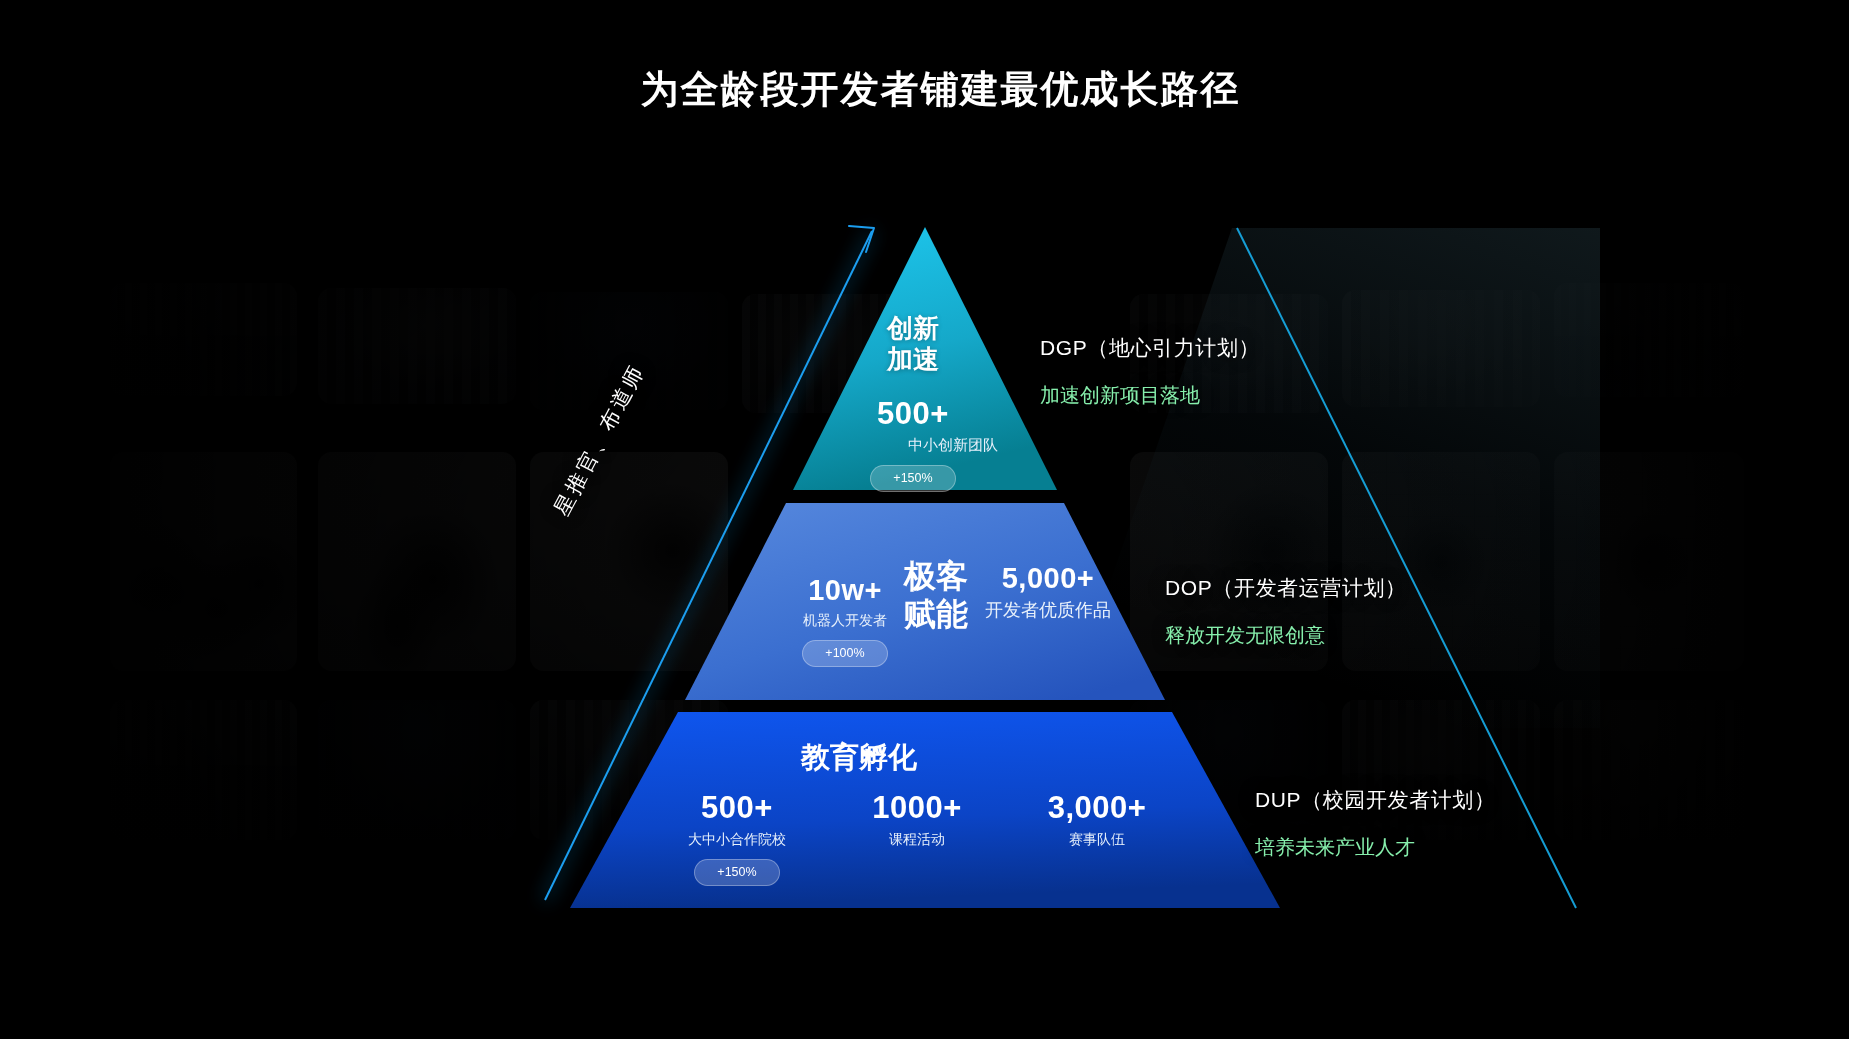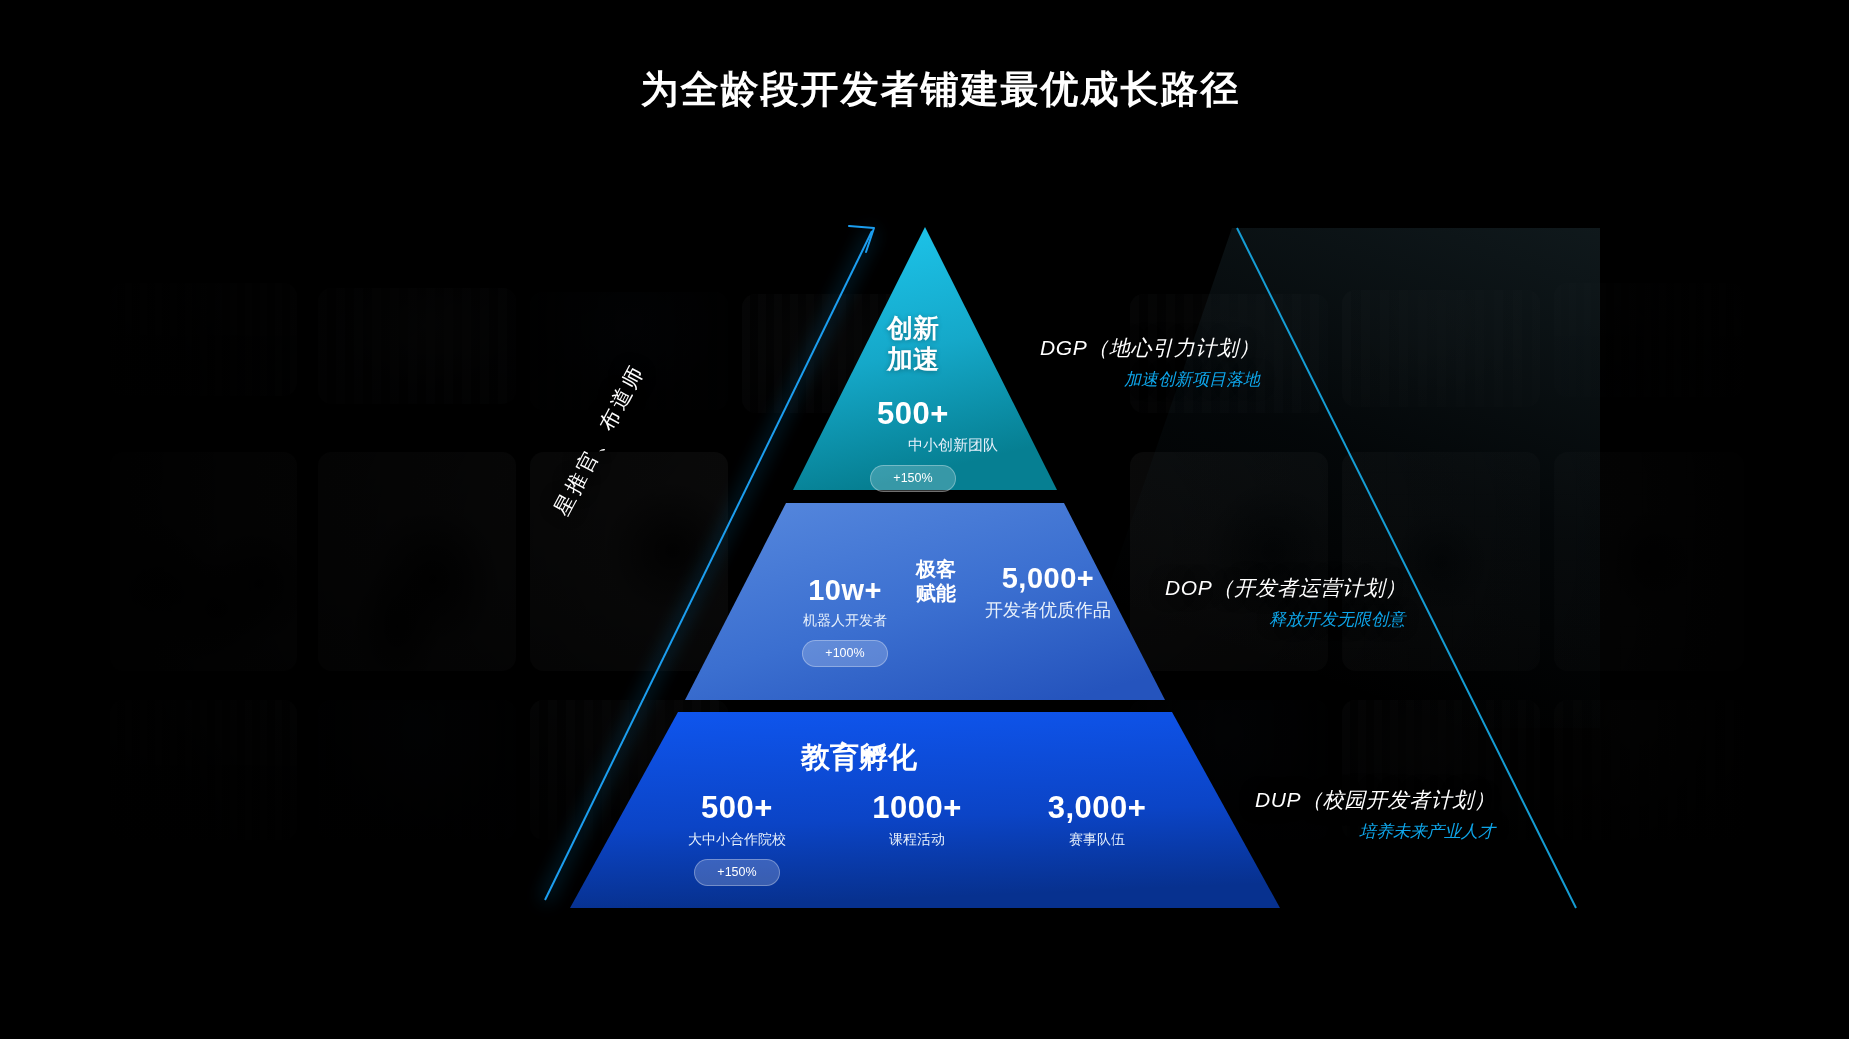--- a/index.html
+++ b/index.html
@@ -108,40 +108,40 @@
   #tier1-text .stat-cap { font-size:15px; margin-top:4px;text-align:right; }
   #tier1-text .pill { margin-top:10px; font-size:12.5px; padding:6px 22px; background:rgba(255,255,255,0.20); border:1px solid rgba(255,255,255,0.30); }
 
   
   #tier2-left  { position:absolute; z-index:8; left:760px; top:574px; width:170px; text-align:center; }
   #tier2-left .stat-num { font-size:29px; }
   #tier2-left .stat-cap { font-size:14px; margin-top:5px; }
   #tier2-left .pill { margin-top:10px; font-size:12.5px; padding:6px 22px; background:rgba(255,255,255,0.20); border:1px solid rgba(255,255,255,0.30); }
 
   #tier2-mid   { position:absolute; z-index:8; left:866px; top:558px; width:140px; text-align:center; }
-  #tier2-mid .tier-label-zh { font-size:20px; }
+  #tier2-mid .tier-label-zh { font-size:32px; }
 
   #tier2-right { position:absolute; z-index:8; left:948px; top:562px; width:200px; text-align:center; }
   #tier2-right .stat-num { font-size:29px; }
   #tier2-right .stat-cap { font-size:18px; margin-top:3px; }
 
   
   #tier3-title { position:absolute; z-index:8; left:16px; top:740px; width:1849px; text-align:center; }
   #tier3-title .tier-label-zh { font-size:29px; display:inline-block; margin-left:-163px; }
   #tier3-cols { position:absolute; z-index:8; left:652px; top:790px; width:530px; display:flex; justify-content:space-between; }
   #tier3-cols .col { width:170px; text-align:center; }
   #tier3-cols .stat-num { font-size:31px; }
   #tier3-cols .stat-cap { font-size:14px; margin-top:5px; }
   #tier3-cols .pill { margin-top:10px; font-size:12.5px; padding:6px 22px; background:rgba(255,255,255,0.20); border:1px solid rgba(255,255,255,0.30); }
 
   
-  .callout { position:absolute; z-index:9; text-align:right;font-style:italic; }
+  .callout { position:absolute; z-index:9; text-align:left; }
   .callout .c-title { color:#ffffff; font-size:21px; font-weight:500; letter-spacing:0.6px; white-space:nowrap;
                       text-shadow:0 0 16px rgba(0,0,0,0.9); }
-  .callout .c-sub   { color:#0ea5e9; font-size:17px; font-weight:400; margin-top:6px; white-space:nowrap;
+  .callout .c-sub   { color:#86efac; font-size:20px; font-weight:400; margin-top:20px; white-space:nowrap;
                       text-shadow:0 0 14px rgba(0,0,0,0.9); }
   #callout-dgp { left:1040px; top:334px; width:220px; }
   #callout-dop { left:1165px; top:574px; width:240px; }
   #callout-dup { left:1255px; top:786px; width:240px; }
 
   
   #axis-label {
     position:absolute; z-index:9;
     left:560px; top:500px;
     color:#ffffff; font-size:21px; font-weight:500; letter-spacing:3px;

